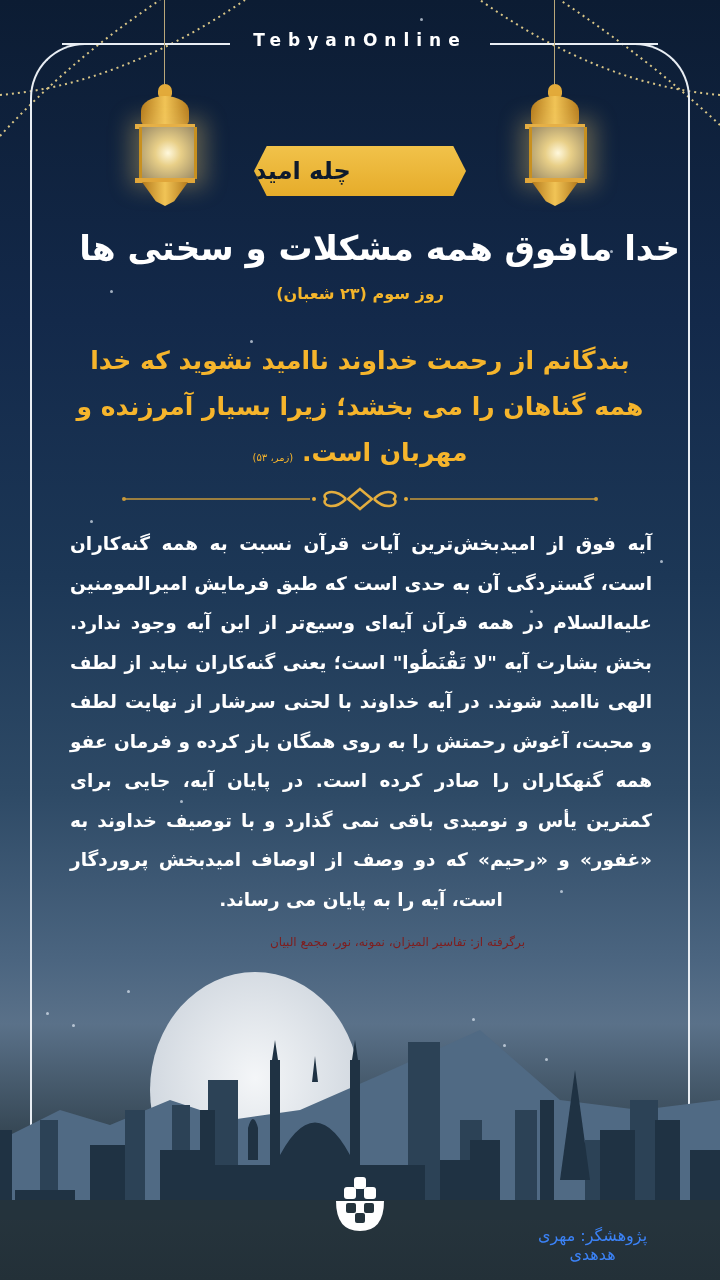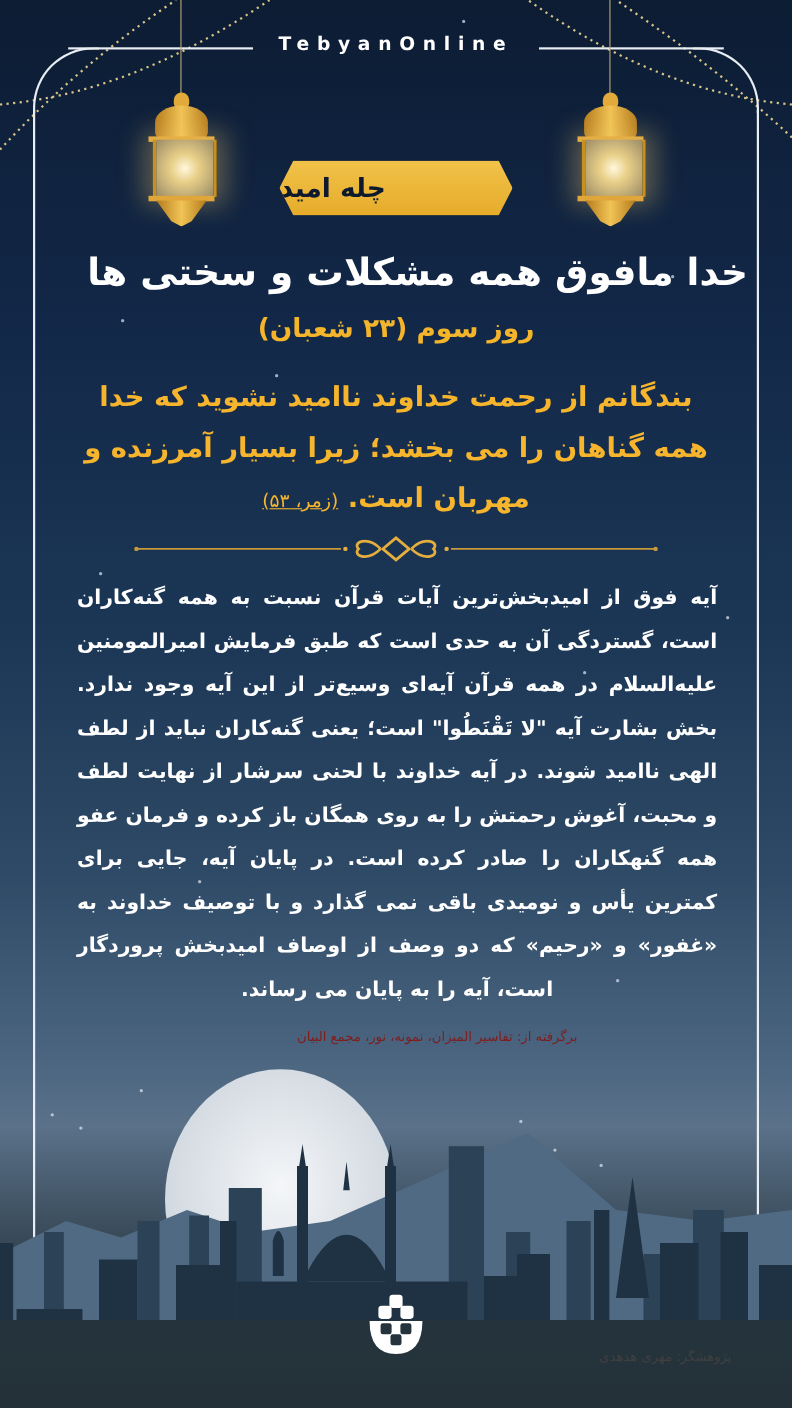--- a/index.html
+++ b/index.html
@@ -24,30 +24,30 @@
   .lantern{position:absolute;top:0;width:70px;height:210px;}
   .lantern .cord{position:absolute;left:34px;top:0;width:1px;height:88px;background:#b9a77a;}
   .lantern .cap{position:absolute;left:28px;top:84px;width:14px;height:14px;border-radius:50% 50% 30% 30%;background:#e2aa3a;}
   .lantern .top{position:absolute;left:11px;top:96px;width:48px;height:30px;background:linear-gradient(90deg,#b47a1c,#f1c456,#b47a1c);border-radius:50% 50% 6px 6px;}
   .lantern .glass{position:absolute;left:9px;top:127px;width:52px;height:52px;background:radial-gradient(circle at 50% 50%,#fff8dc 0%,#e8cf88 35%,#9a8a66 100%);border-left:3px solid #c8901f;border-right:3px solid #c8901f;box-shadow:0 0 22px 8px rgba(247,205,110,.35);}
   .lantern .band{position:absolute;left:5px;width:60px;height:5px;background:#e0a63a;}
   .lantern .bottom{position:absolute;left:12px;top:182px;width:46px;height:24px;background:linear-gradient(90deg,#b47a1c,#f1c456,#b47a1c);clip-path:polygon(0 0,100% 0,70% 80%,50% 100%,30% 80%);}
   .badge{position:absolute;left:254px;top:146px;width:212px;height:50px;background:linear-gradient(180deg,#f1c24a,#e6ac2a);clip-path:polygon(6% 0,94% 0,100% 50%,94% 100%,6% 100%,0 50%);display:flex;align-items:center;justify-content:flex-start;}
   .badge span{font-weight:bold;font-size:24px;color:#0d1a2d;}
   .title{position:absolute;top:226px;left:40px;width:640px;text-align:right;color:#fff;font-weight:bold;font-size:34px;line-height:44px;}
-  .subtitle{position:absolute;top:284px;left:40px;width:640px;text-align:center;color:#f4b52b;font-weight:bold;font-size:24px;}
+  .subtitle{position:absolute;top:284px;left:40px;width:640px;text-align:center;color:#f4b52b;font-weight:bold;font-size:16px;}
   .verse{position:absolute;top:338px;left:70px;width:580px;text-align:center;color:#f6b52c;font-weight:bold;font-size:25px;line-height:46px;direction:rtl;}
-  .verse .ref{font-size:17px;font-weight:normal;text-decoration:underline;}
+  .verse .ref{font-size:10px;font-weight:normal;}
   .divider{position:absolute;top:487px;left:120px;width:480px;height:24px;}
   .body{position:absolute;top:524px;left:70px;width:582px;color:#fff;font-weight:bold;font-size:18.5px;line-height:39.5px;text-align:justify;text-align-last:center;direction:rtl;}
   .source{position:absolute;top:935px;left:240px;width:285px;color:#7f1d1d;font-size:12px;direction:rtl;}
   .skyline{position:absolute;left:0;top:960px;width:720px;height:260px;}
   .logo{position:absolute;left:322px;top:1160px;width:76px;height:90px;}
   .logo-text{position:absolute;left:322px;top:1280px;width:76px;text-align:center;color:#fff;font-weight:bold;font-size:22px;}
-  .researcher{position:absolute;left:520px;top:1226px;width:145px;text-align:right;color:#404040;font-size:12px;direction:rtl;}
+  .researcher{position:absolute;left:520px;top:1226px;width:145px;text-align:center;color:#3b82f6;font-size:16px;direction:rtl;}
 </style>
 </head>
 <body>
 
 <div class="stars">
   <div class="star" style="left:110px;top:290px"></div>
   <div class="star" style="left:610px;top:250px"></div>
   <div class="star" style="left:420px;top:18px"></div>
   <div class="star" style="left:660px;top:560px"></div>
   <div class="star" style="left:90px;top:520px"></div>

